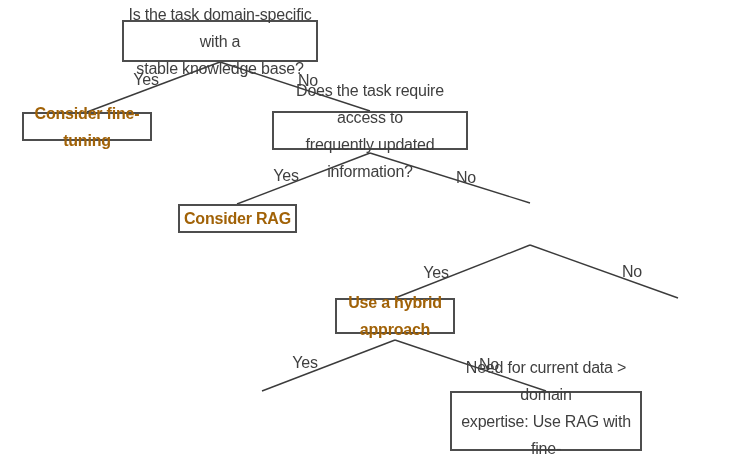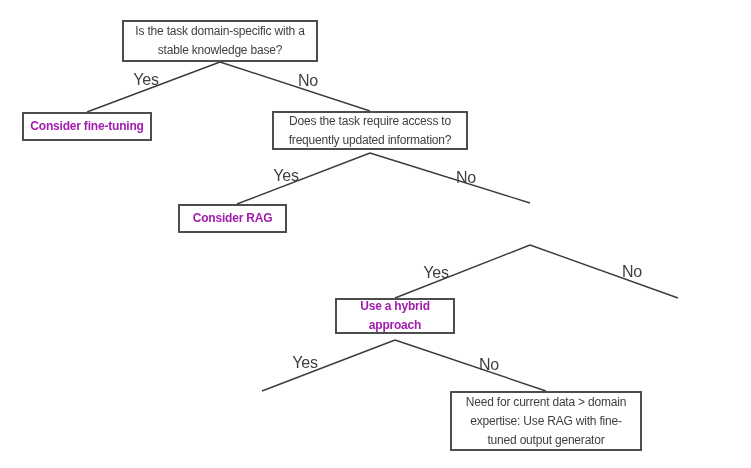--- a/index.html
+++ b/index.html
@@ -19,43 +19,43 @@
   .node {
     position: absolute;
     box-sizing: border-box;
     background: #ffffff;
     border: 2px solid #4d4d4d;
     color: #3f3f3f;
     display: flex;
     align-items: center;
     justify-content: center;
     text-align: center;
-    font-size: 12px;
-    line-height: 19px;
+    font-size: 16px;
+    line-height: 27px;
     letter-spacing: -0.2px;
     white-space: pre-line;
     padding: 0 4px;
   }
   .node.action {
     font-weight: bold;
-    color: #a21caf;
+    color: #a16207;
   }
   .edge-label {
     position: absolute;
     transform: translate(-50%, -50%);
     font-size: 16px;
     color: #3f3f3f;
     letter-spacing: -0.2px;
     white-space: nowrap;
   }
   
   #n-q1        { left: 122px; top: 20px;  width: 196px; height: 42px; }
   #n-finetune  { left: 22px;  top: 112px; width: 130px; height: 29px; }
   #n-q2        { left: 272px; top: 111px; width: 196px; height: 39px; }
-  #n-rag       { left: 178px; top: 204px; width: 109px; height: 29px; }
+  #n-rag       { left: 178px; top: 204px; width: 119px; height: 29px; }
   #n-q3        { left: 433px; top: 203px; width: 194px; height: 42px; }
   #n-hybrid    { left: 335px; top: 298px; width: 120px; height: 36px; }
   #n-reassess  { left: 620px; top: 298px; width: 116px; height: 42px; }
   #n-leafyes   { left: 166px; top: 391px; width: 192px; height: 62px; }
   #n-leafno    { left: 450px; top: 391px; width: 192px; height: 60px; }
   
   #l-q1-yes { left: 146px; top: 80px;  }
   #l-q1-no  { left: 308px; top: 81px;  }
   #l-q2-yes { left: 286px; top: 176px; }
   #l-q2-no  { left: 466px; top: 178px; }

